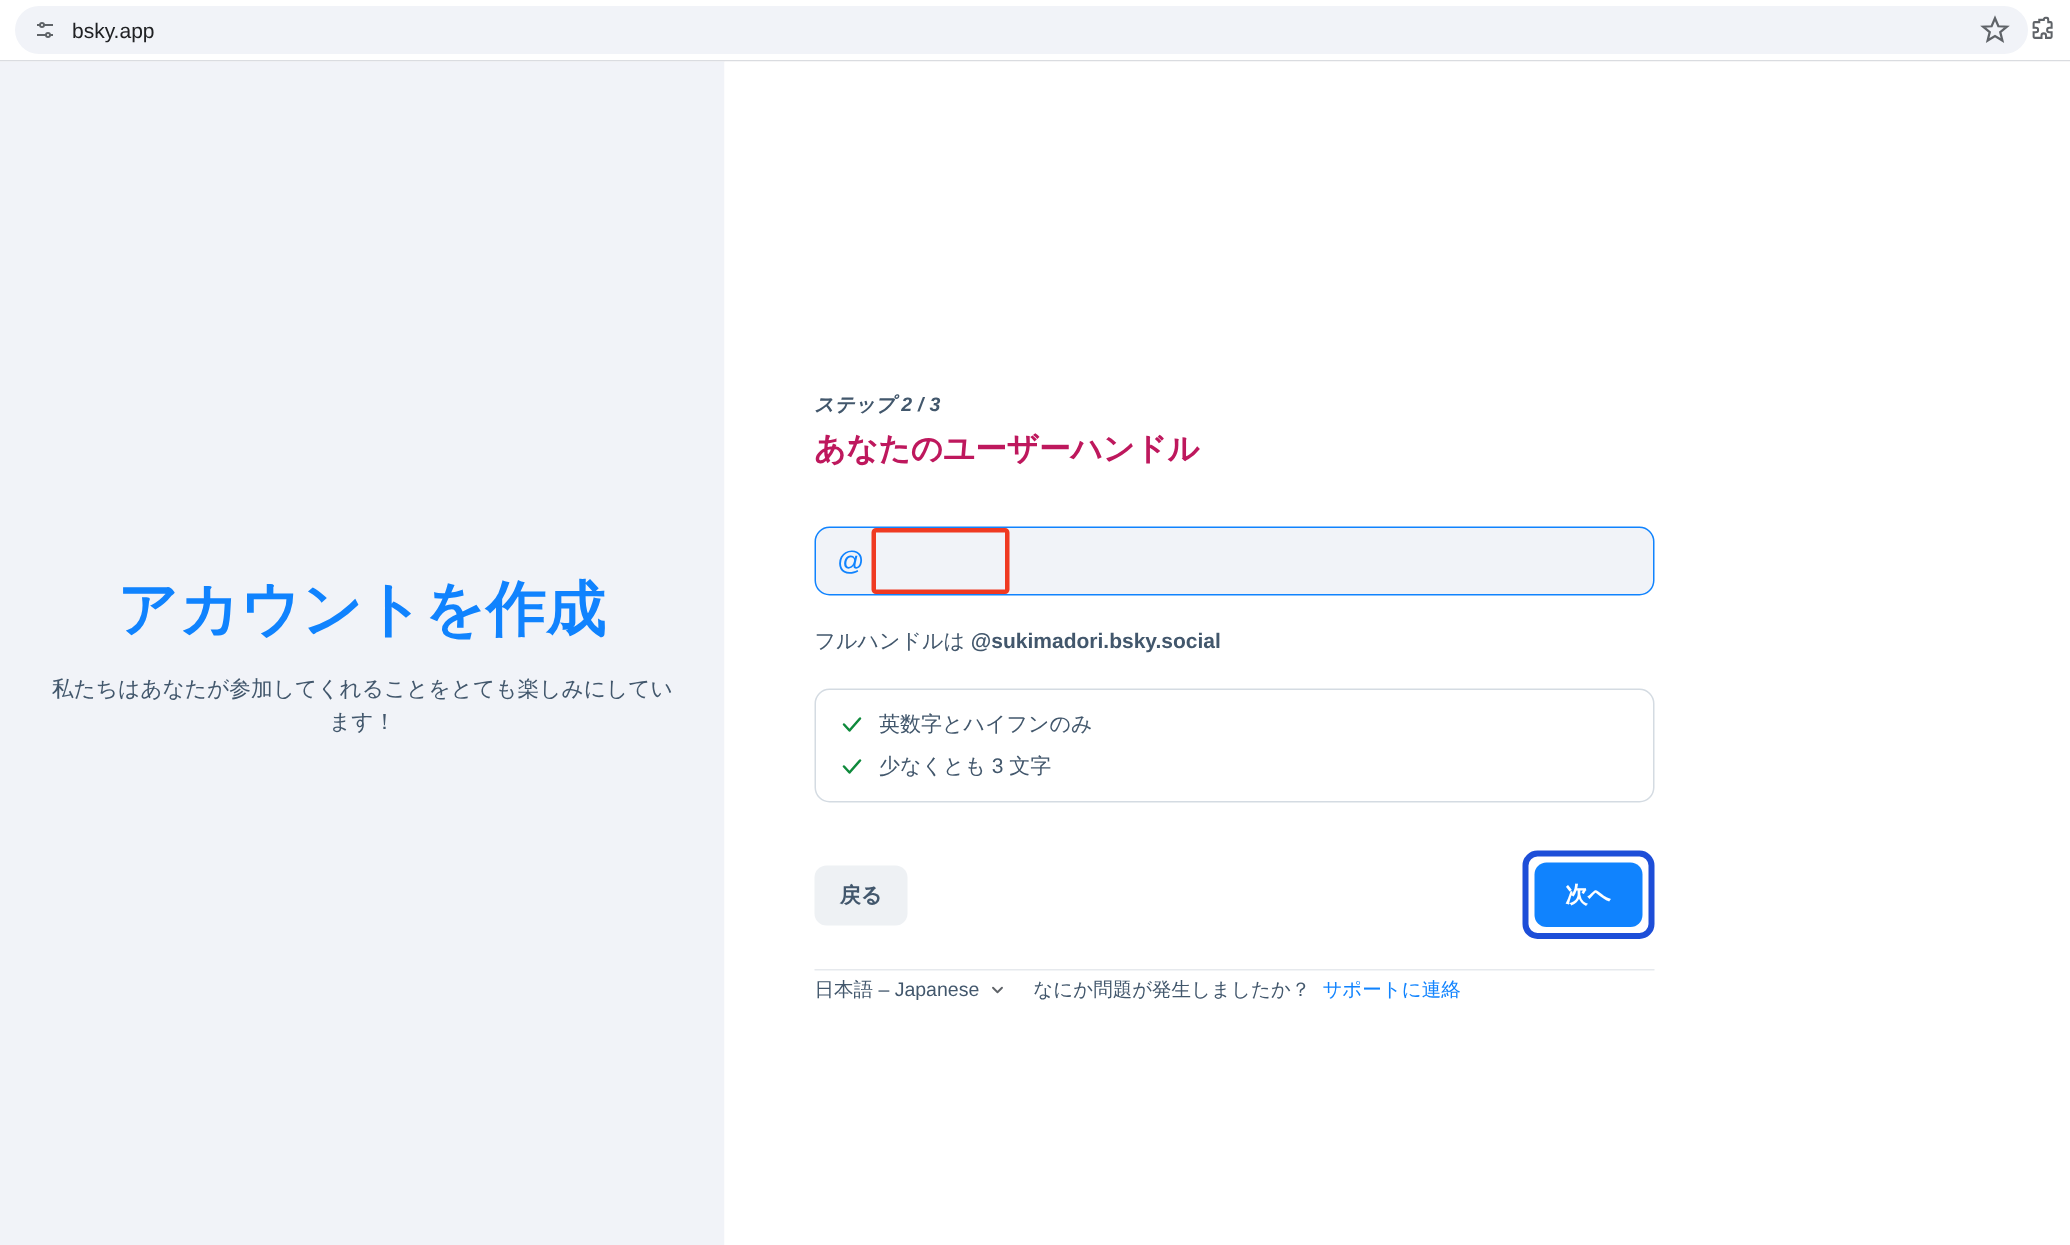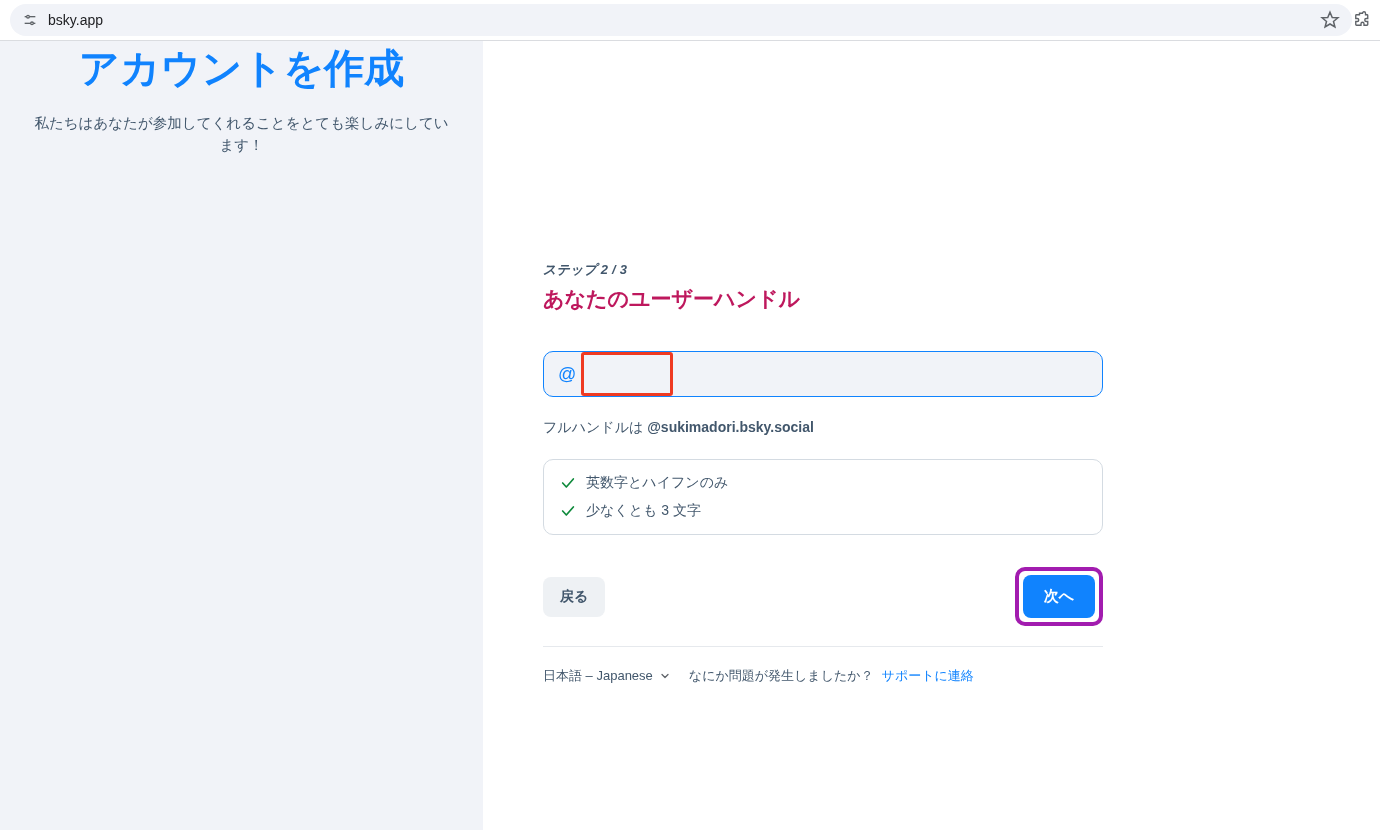--- a/index.html
+++ b/index.html
@@ -11,21 +11,21 @@
   .addr-field { flex: 1; height: 32px; background: #f1f3f8; border-radius: 16px; display: flex; align-items: center; padding: 0 12px; gap: 10px; }
   .site-icon { width: 16px; height: 16px; display: flex; align-items: center; justify-content: center; }
   .addr-text { font-size: 14px; color: #202124; }
   .addr-right { margin-left: auto; display: flex; align-items: center; gap: 10px; }
   .star-icon { width: 20px; height: 20px; color: #5f6368; }
   .ext-icon { width: 18px; height: 18px; color: #5f6368; }
   .divider-h { height: 1px; background: #dadce0; width: 100%; }
 
   
   .page { flex: 1; display: flex; min-height: 0; }
-  .left-pane { width: 483px; background: #f1f3f8; display: flex; flex-direction: column; align-items: center; justify-content: flex-start; padding: 0 24px; }
+  .left-pane { width: 483px; background: #f1f3f8; display: flex; flex-direction: column; align-items: center; justify-content: center; padding: 0 24px; }
   .left-title { font-size: 40px; font-weight: 800; color: #1083fe; letter-spacing: 0; }
   .left-sub { margin-top: 16px; font-size: 14.5px; color: #42576c; text-align: center; line-height: 1.55; max-width: 420px; }
 
   .right-pane { flex: 1; background: #fff; display: flex; justify-content: flex-start; padding-left: 60px; padding-top: 220px; }
   .form-wrap { width: 560px; }
 
   .step-label { font-size: 13px; color: #42576c; font-weight: 600; letter-spacing: .2px; font-style: italic; }
   .heading { font-size: 21px; font-weight: 700; color: #be185d; margin-top: 6px; }
 
   .handle-row { margin-top: 38px; position: relative; }
@@ -49,27 +49,27 @@
   .rules-box { margin-top: 22px; border: 1px solid #d4dbe2; border-radius: 10px; padding: 14px 16px; }
   .rule { display: flex; align-items: center; gap: 10px; font-size: 14px; color: #42576c; }
   .rule + .rule { margin-top: 10px; }
   .check { width: 16px; height: 16px; color: #0f8a3c; flex-shrink: 0; }
 
   .btn-row { margin-top: 32px; display: flex; align-items: center; justify-content: space-between; }
   .btn-back {
     background: #eef1f4; border: none; border-radius: 8px;
     padding: 11px 17px; font-size: 14px; color: #42576c; font-weight: 700; cursor: pointer;
   }
-  .next-highlight { border: 4px solid #a21caf; border-radius: 10px; padding: 4px; }
+  .next-highlight { border: 4px solid #1d4ed8; border-radius: 10px; padding: 4px; }
   .btn-next {
     background: #1083fe; border: none; border-radius: 8px;
     padding: 12px 21px; font-size: 15px; color: #fff; font-weight: 700; cursor: pointer;
   }
 
-  .footer-row { margin-top: 20px; border-top: 1px solid #e6e9ed; padding-top: 20px; display: flex; align-items: center; gap: 8px; font-size: 13px; color: #42576c; }
+  .footer-row { margin-top: 20px; border-top: 1px solid #e6e9ed; padding-top: 4px; display: flex; align-items: center; gap: 8px; font-size: 13px; color: #42576c; }
   .lang-sel { display: inline-flex; align-items: center; gap: 6px; cursor: pointer; }
   .chev { width: 12px; height: 12px; color: #5f6368; }
   .support-q { margin-left: 10px; }
   .support-link { color: #1083fe; cursor: pointer; }
 </style>
 </head>
 <body>
 
 <div class="addr-bar">
   <div class="addr-field">

